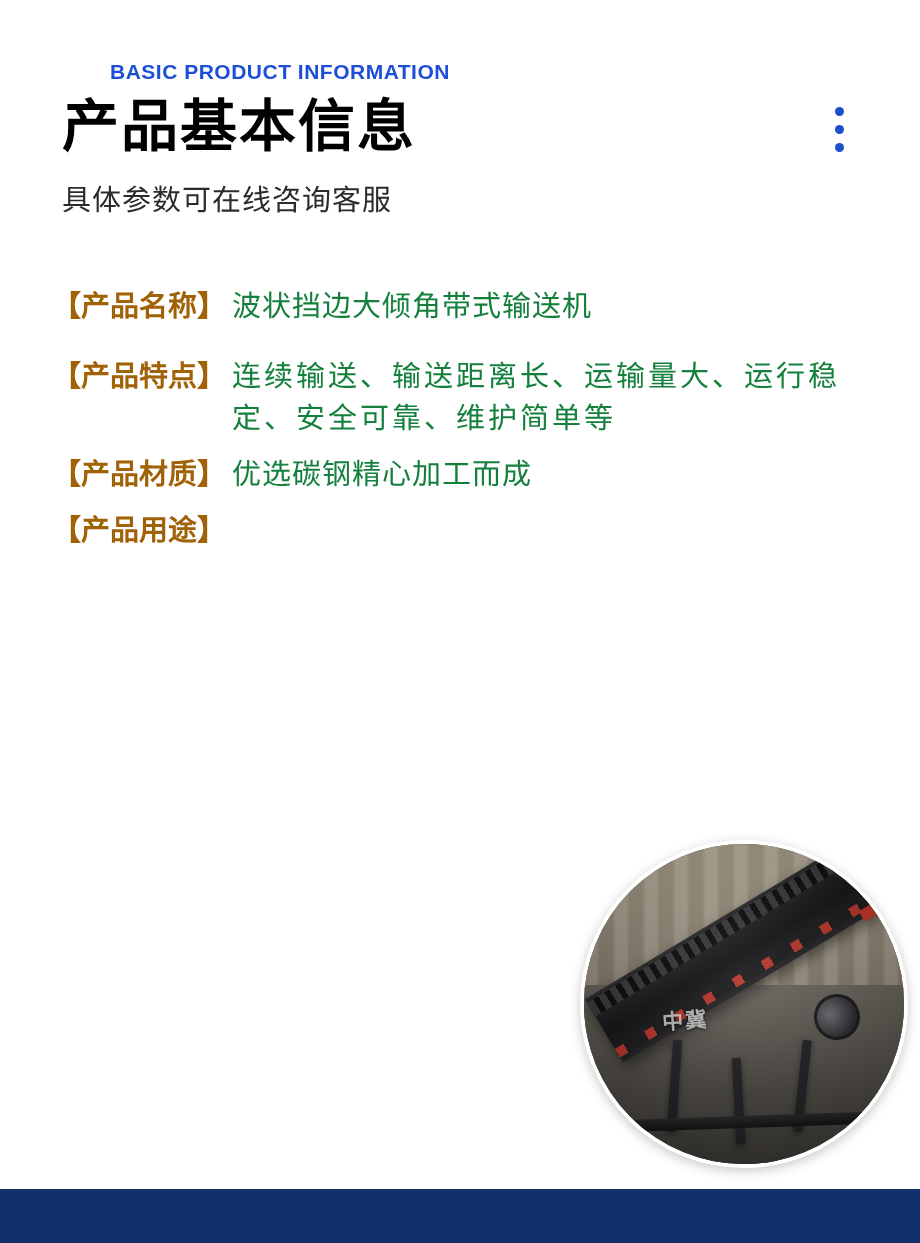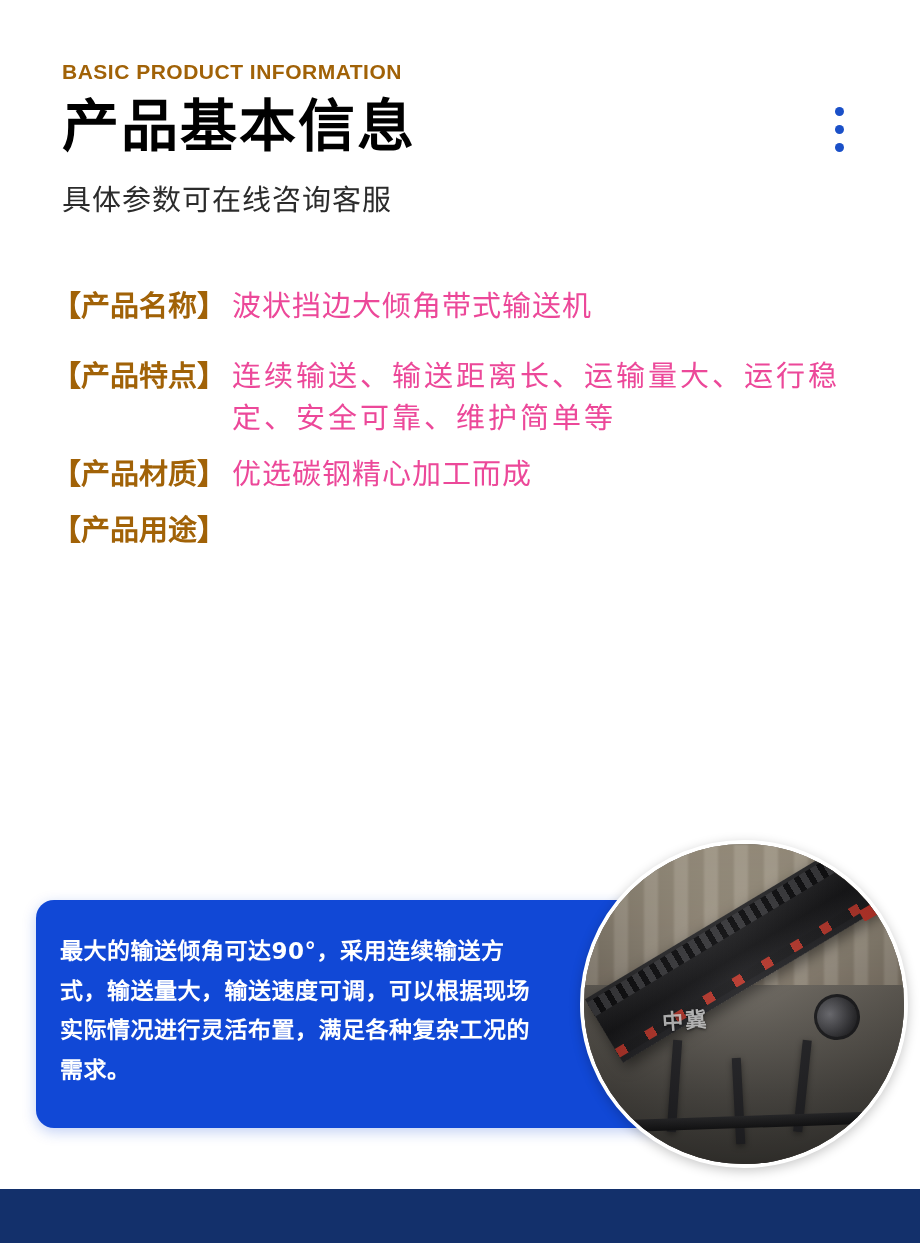--- a/index.html
+++ b/index.html
@@ -25,23 +25,24 @@
   
   .header {
     position: absolute;
     left: 62px;
     top: 60px;
     width: 800px;
   }
   .eyebrow {
     font-size: 21px;
     letter-spacing: 0.5px;
-    color: #a16207;
+    color: #1d4ed8;
     font-weight: 600;
     font-family: "Liberation Sans", sans-serif;
+    margin-left: 48px;
   }
   .title-row {
     display: flex;
     align-items: center;
     justify-content: space-between;
     margin-top: 10px;
   }
   .main-title {
     font-size: 57px;
     font-weight: 800;
@@ -89,21 +90,21 @@
     font-size: 29px;
     font-weight: 800;
     color: #a16207;
     line-height: 1.45;
     white-space: nowrap;
     font-family: "DejaVu Sans", "Liberation Sans", sans-serif;
   }
   .spec-value {
     flex: 1 1 auto;
     font-size: 29px;
-    color: #ec4899;
+    color: #15803d;
     line-height: 1.45;
     padding-left: 6px;
     letter-spacing: 1px;
     font-family: "DejaVu Sans", "Liberation Sans", sans-serif;
   }
   .spec-value.wide {
     letter-spacing: 3px;
   }
 
   
@@ -283,23 +284,20 @@
     </div>
     <div class="spec-row">
       <div class="spec-label">【产品材质】</div>
       <div class="spec-value">优选碳钢精心加工而成</div>
     </div>
     <div class="spec-row">
       <div class="spec-label">【产品用途】</div>
     </div>
   </div>
 
-  <div class="callout">
-    <div class="callout-text">最大的输送倾角可达90°，采用连续输送方式，输送量大，输送速度可调，可以根据现场实际情况进行灵活布置，满足各种复杂工况的需求。</div>
-  </div>
 
   <div class="photo">
     <div class="bg"></div>
     <div class="blurwall"></div>
     <div class="floor"></div>
     <div class="belt"></div>
     <div class="redcap"></div>
     <div class="pulley"></div>
     <div class="frame-a"></div>
     <div class="frame-b"></div>

